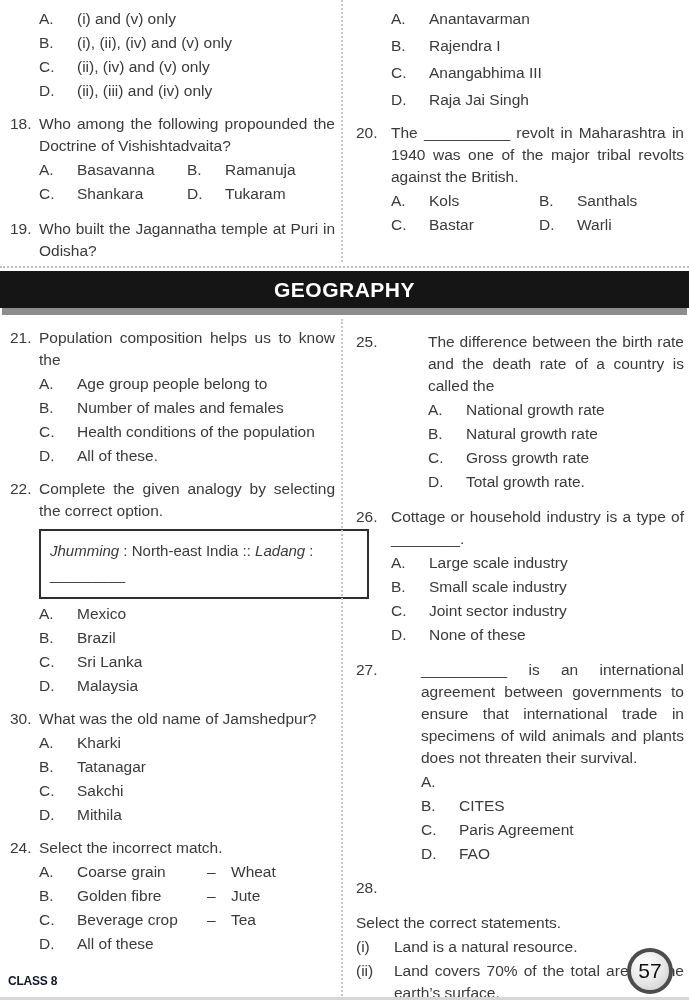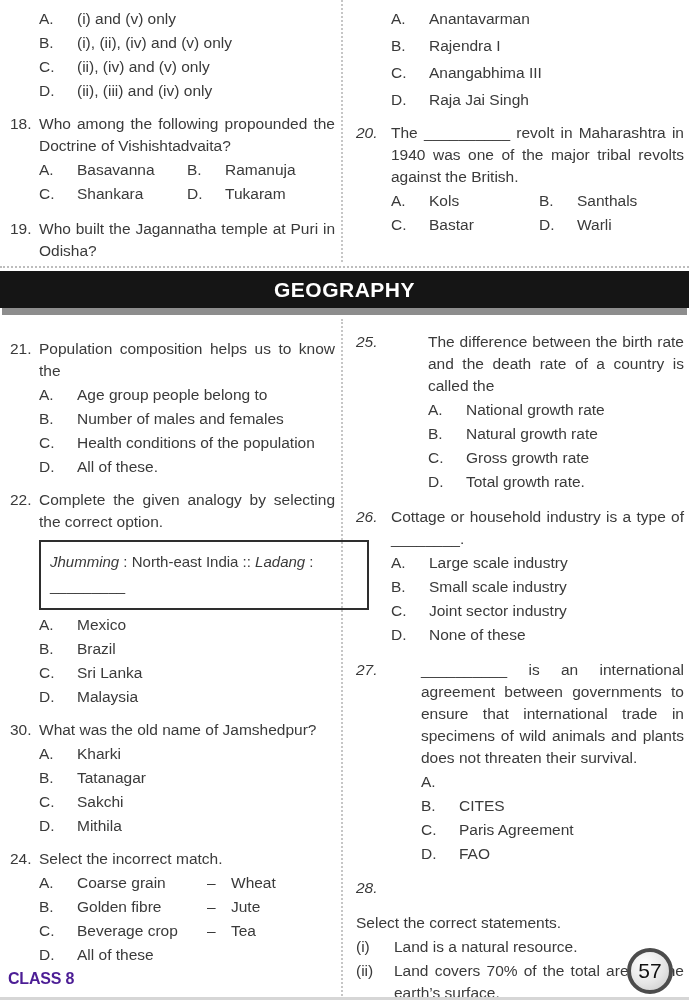--- a/index.html
+++ b/index.html
@@ -10,21 +10,21 @@
     font-family:"Liberation Sans","DejaVu Sans",sans-serif;
     font-size:15.5px;
   }
   .cols { display:flex; align-items:stretch; }
   .col-left  { width:341px; padding:8px 6px 0 10px; }
   .divider   { width:0; border-left:2px dotted #c6c6c6; }
   .col-right { flex:1; padding:8px 5px 0 13px; min-width:0; }
 
   .q { display:flex; margin-top:11px; }
   .qn { flex:0 0 29px; line-height:22px; }
-  .col-right .qn { flex:0 0 35px;font-style:italic; }
+  .col-right .qn { flex:0 0 35px; }
   .qc { flex:1; min-width:0; }
   .q-text { text-align:justify; line-height:22px; }
 
   .opts { margin-top:2px; }
   .opt { display:grid; grid-template-columns:38px 1fr; line-height:22px; margin-top:2px; align-items:baseline; }
   .opt2 { display:grid; grid-template-columns:38px 110px 38px 1fr; line-height:22px; margin-top:2px; }
   .optm { display:grid; grid-template-columns:38px 130px 24px 1fr; line-height:22px; margin-top:2px; }
   .orphan { margin-left:29px; margin-top:0; }
   .col-right .orphan { margin-left:35px; }
   .col-right .orphan .opt { margin-top:5px; }
@@ -37,21 +37,21 @@
 
   .abox {
     border:2px solid #2e2e2e; margin:7px 0 4px 0; padding:8px 9px 10px;
     width:330px; font-size:15px; line-height:24px;
   }
   .abox-line1 { white-space:nowrap; overflow:hidden; }
   .it { font-style:italic; }
 
   .footer-label {
     position:absolute; left:8px; bottom:12px;
-    font-size:16px; font-weight:600; letter-spacing:-0.2px; color:#4c1d95;
+    font-size:12px; font-weight:600; letter-spacing:-0.2px; color:#0f172a;
   }
   .badge {
     position:absolute; right:16px; bottom:6px; width:46px; height:46px;
     border-radius:50%; border:4px solid #4c4c4c;
     background:radial-gradient(circle at 35% 30%, #ffffff 0%, #e6e6e6 55%, #c7c7c7 100%);
     display:flex; align-items:center; justify-content:center;
   }
   .badge span { font-size:21px; color:#111111; font-weight:500; }
   .bottom-rule { position:absolute; left:0; right:0; bottom:0; height:3px; background:#d6d6d6; }
 </style>
@@ -158,21 +158,21 @@
 
   <div class="rule-dotted"></div>
   <div class="band">
     <span class="band-title">GEOGRAPHY</span>
   </div>
   <div class="band-shadow"></div>
 
   <div class="cols" style="margin-top:4px;">
     <div class="col-left">
 
-      <div class="q" style="margin-top:11px;">
+      <div class="q" style="margin-top:0;">
         <span class="qn">21.</span>
         <div class="qc">
           <div class="q-text">Population composition helps us to know the</div>
           <div class="opts">
             <div class="opt">
               <span>A.</span>
               <span>Age group people belong to</span>
             </div>
             <div class="opt">
               <span>B.</span>

